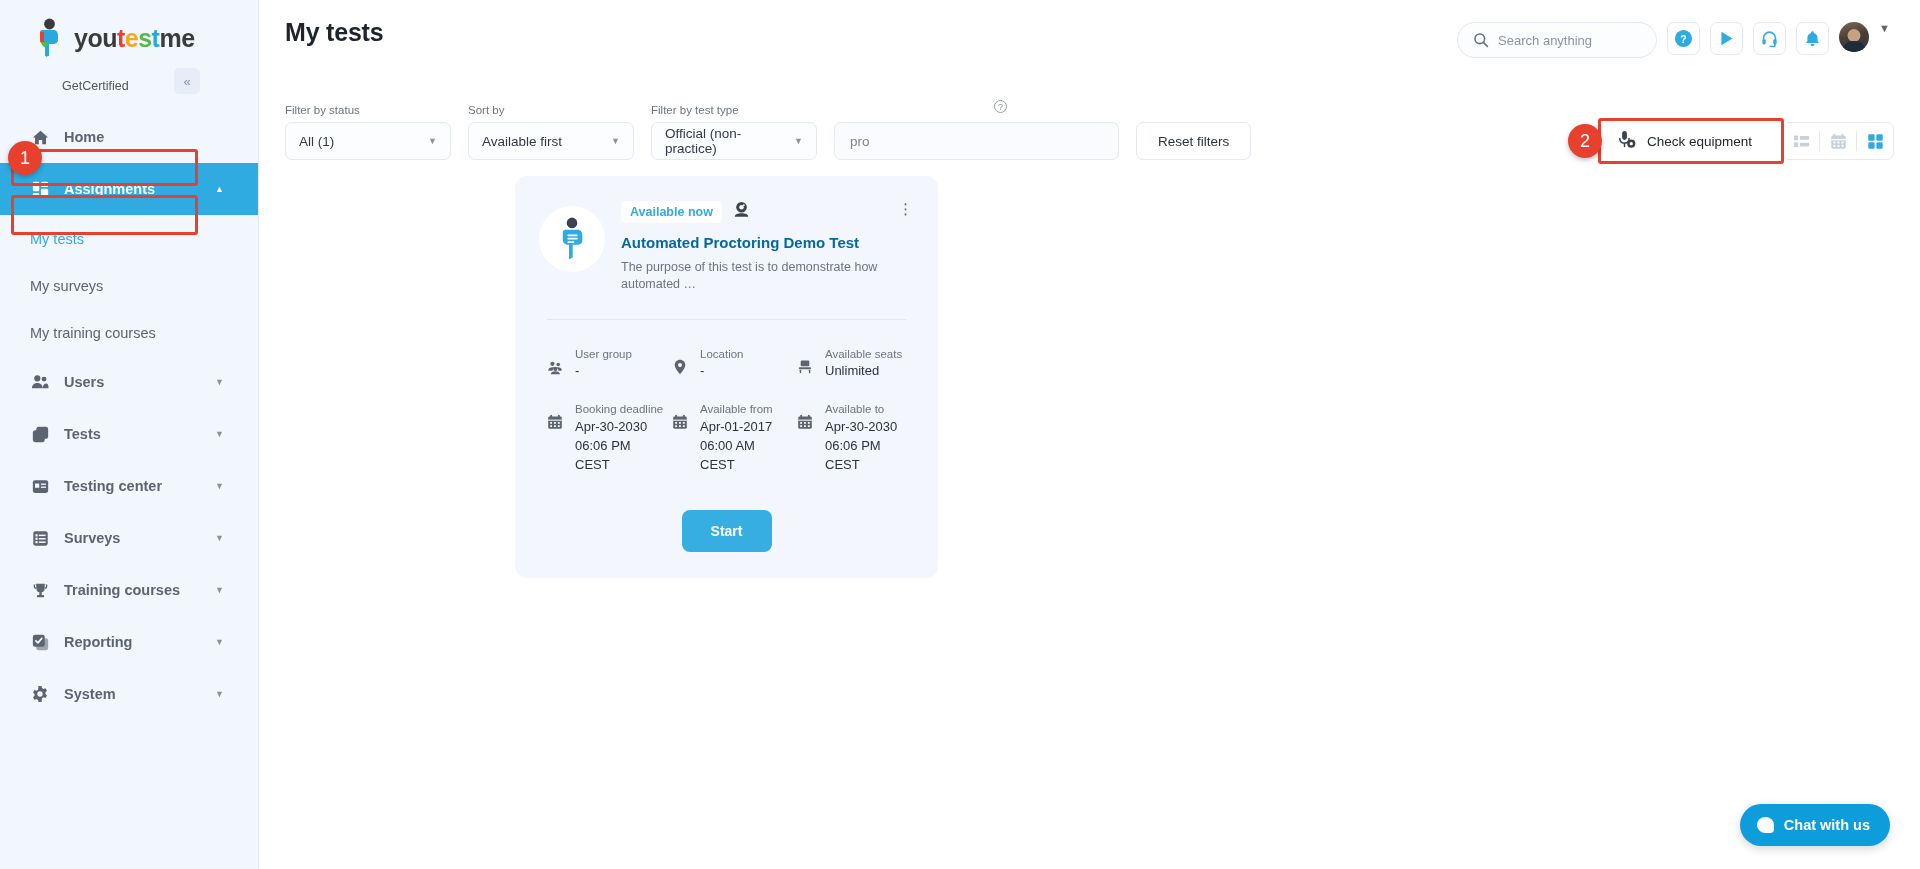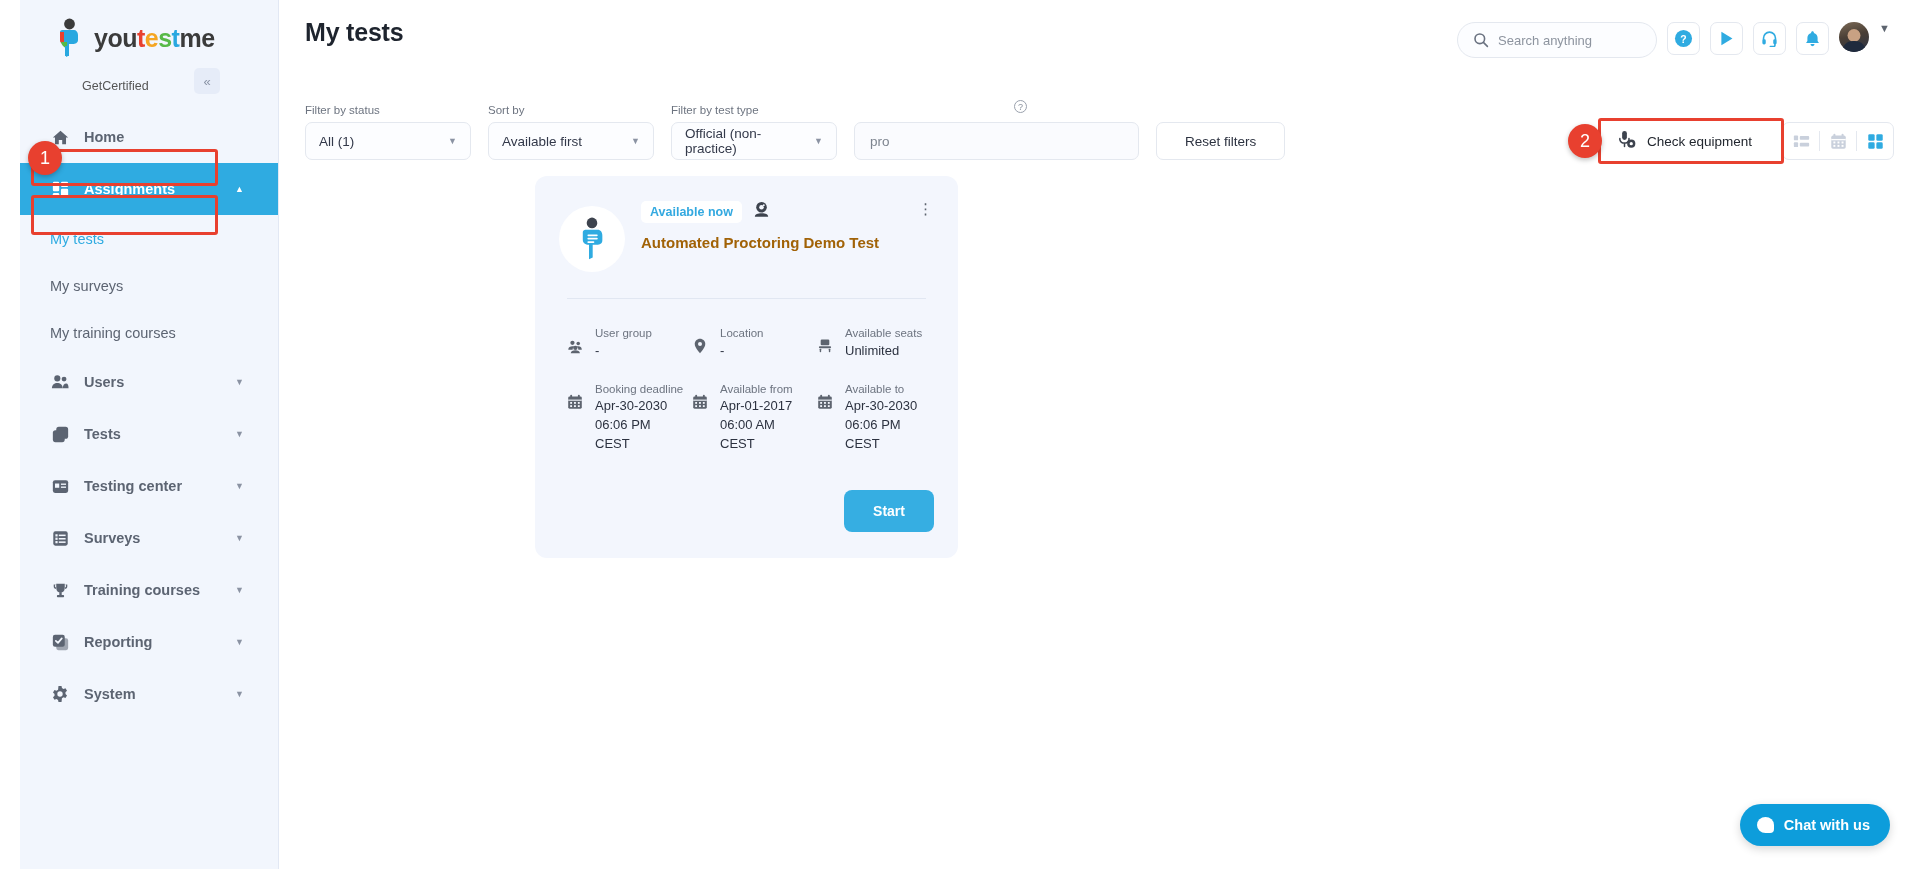--- a/index.html
+++ b/index.html
@@ -11,21 +11,20 @@
   }
   .app { position: relative; width: 1920px; height: 869px; display: flex; }
 
   
   .sidebar {
     width: 259px; height: 869px;
     background: #f2f6fd;
     border-right: 1px solid #e2e8f4;
     position: relative;
     flex: none;
-    margin-left: 20px;
   }
   .logo-wrap {
     height: 76px;
     display: flex; align-items: center;
     padding-left: 32px;
     gap: 8px;
   }
   .logo-mark { width: 34px; height: 40px; flex: none; }
   .logo-text { display: flex; flex-direction: column; line-height: 1; }
   .logo-word { font-size: 25px; font-weight: bold; letter-spacing: -0.5px; }
@@ -129,21 +128,21 @@
     justify-content: space-between; gap: 10px;
   }
   .fselect .tri { color: #8b93a3; font-size: 9px; }
   .w1 { width: 166px; } .w2 { width: 166px; } .w3 { width: 166px; }
   .ftext {
     width: 285px; height: 38px; border: 1px solid #e4e8ef; border-radius: 7px;
     background: #fafbfe; padding: 0 15px; font-size: 13.5px; color: #7d848f;
     outline: none; font-family: "Liberation Sans", sans-serif;
   }
   .reset-btn {
-    height: 38px; padding: 0 28px; border: 1px solid #e4e8ef; border-radius: 7px;
+    height: 38px; padding: 0 21px; border: 1px solid #e4e8ef; border-radius: 7px;
     background: #fff; font-size: 13.5px; color: #2c3240; cursor: pointer;
     display: flex; align-items: center; font-family: "Liberation Sans", sans-serif;
   }
   .help-q {
     position: absolute; left: 735px; top: -4px;
     width: 13px; height: 13px; border-radius: 50%; border: 1px solid #9aa1ad;
     color: #8a919d; font-size: 9px; display: flex; align-items: center; justify-content: center;
     cursor: pointer;
   }
   .right-tools { margin-left: auto; display: flex; align-items: center; gap: 14px; position: relative; }
@@ -171,34 +170,34 @@
     width: 66px; height: 66px; border-radius: 50%; background: #fff;
     flex: none; display: flex; align-items: center; justify-content: center;
     margin-top: 8px;
   }
   .card-main { flex: 1; padding-top: 2px; }
   .badge-row { display: flex; align-items: center; gap: 10px; }
   .badge-avail {
     background: #fff; color: #33a9e0; font-size: 12.5px; font-weight: bold;
     border-radius: 5px; padding: 4px 9px;
   }
-  .card-title { font-size: 15px; font-weight: bold; color: #a16207; margin-top: 11px; }
+  .card-title { font-size: 15px; font-weight: bold; color: #0369a1; margin-top: 11px; }
   .card-desc { font-size: 12.5px; color: #6d7480; margin-top: 8px; line-height: 1.35; }
   .kebab { position: absolute; right: 0; top: 2px; cursor: pointer; color: #5d646f; font-size: 15px; letter-spacing: 1px; }
 
   .divider { height: 1px; background: #e1e7f2; margin: 26px 8px 0 8px; }
 
   .meta-grid { display: grid; grid-template-columns: 1fr 1fr 1fr; margin-top: 16px; }
   .meta-cell { display: flex; gap: 11px; padding: 10px 0 10px 8px; }
   .meta-ico { width: 17px; flex: none; color: #5d646f; display: flex; align-items: flex-start; padding-top: 13px; }
   .meta-txt { line-height: 1.45; }
   .meta-label { font-size: 11.5px; color: #6d7480; }
   .meta-val { font-size: 13px; color: #2c3240; }
 
-  .start-wrap { display: flex; justify-content: flex-end; margin-top: 26px; }
+  .start-wrap { display: flex; justify-content: center; margin-top: 26px; }
   .start-btn {
     width: 90px; height: 42px; border-radius: 8px; border: none;
     background: #36aee2; color: #fff; font-size: 14px; font-weight: bold;
     cursor: pointer; font-family: "Liberation Sans", sans-serif;
   }
 
   .chat-fab {
     position: absolute; right: 30px; bottom: 23px;
     height: 42px; padding: 0 20px 0 17px; border-radius: 21px;
     background: #0d9ddb; color: #fff; font-size: 14.5px; font-weight: bold;
@@ -526,20 +525,21 @@
             <span>
               <svg width="19" height="19" viewBox="0 0 20 20" fill="#3d434e">
                   <circle cx="10" cy="7.6" r="5.6"></circle>
                   <circle cx="10" cy="7.6" r="2.4" fill="#f3f6fd"></circle>
                   <circle cx="12.4" cy="5.4" r="1" fill="#f3f6fd"></circle>
                   <path d="M3 17.6 C3 15 6.2 14 10 14 C13.8 14 17 15 17 17.6 Z"></path>
                 </svg>
             </span>
           </div>
           <div class="card-title">Automated Proctoring Demo Test</div>
+          <div class="card-desc">The purpose of this test is to demonstrate how automated …</div>
         </div>
         <div class="kebab">⋮</div>
       </div>
 
       <div class="divider"></div>
 
       <div class="meta-grid">
 
         <div class="meta-cell">
           <span class="meta-ico">

